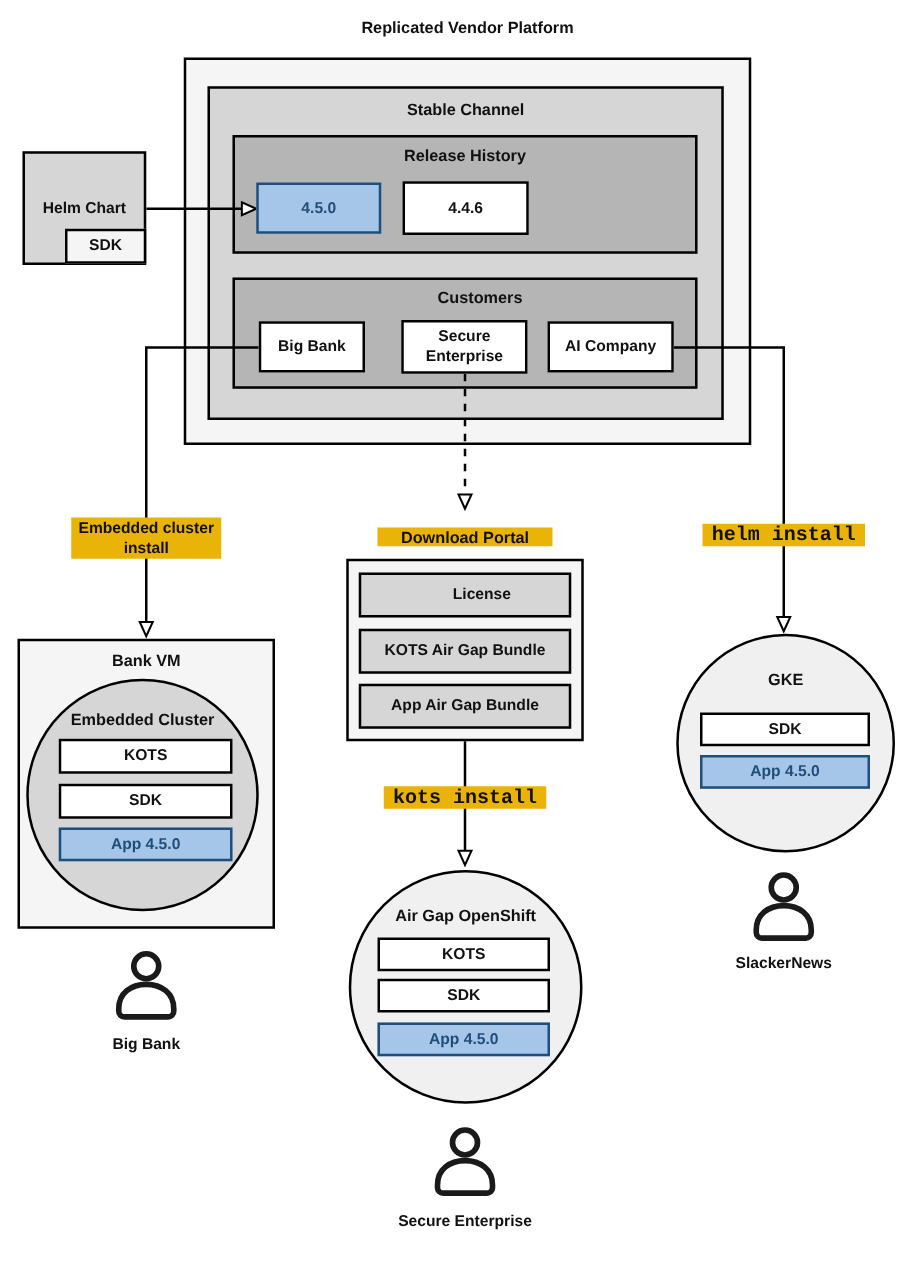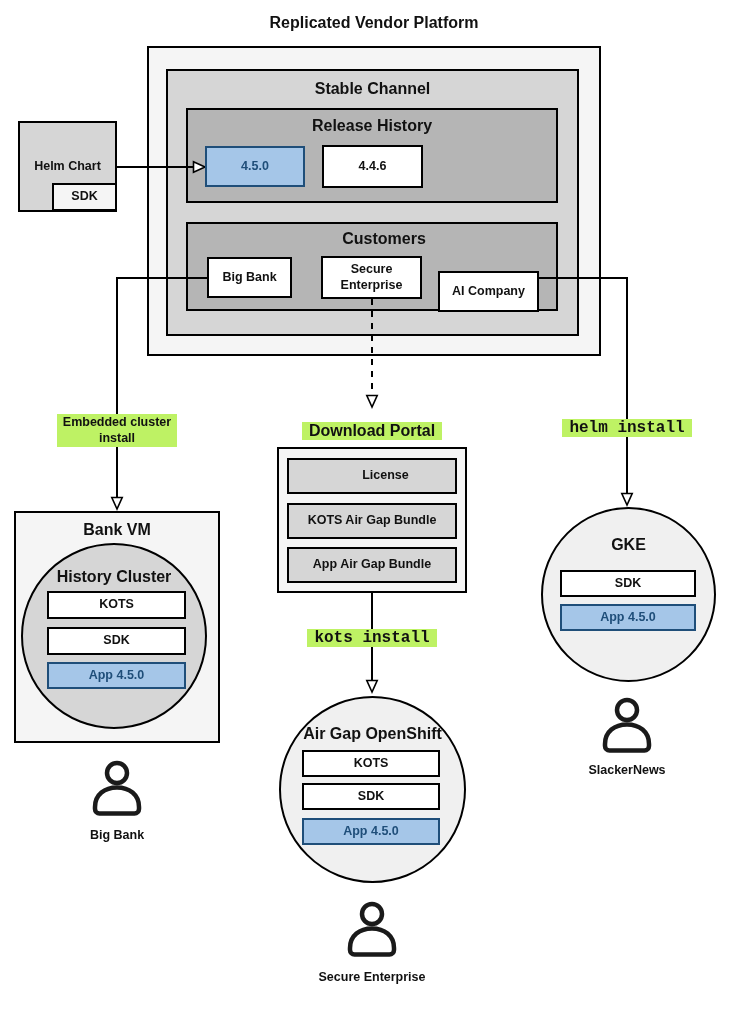--- a/index.html
+++ b/index.html
@@ -1,30 +1,30 @@
 <!DOCTYPE html>
 <html><head>
 <meta charset="utf-8">
 <style>
   html,body{margin:0;padding:0;background:#fff;}
   #canvas{position:relative;width:734px;height:1026px;background:#ffffff;
           font-family:"Liberation Sans",sans-serif;color:#111;overflow:hidden;}
   .abs{position:absolute;box-sizing:border-box;}
   .box{border:2px solid #000;}
   .lbl{font-weight:700;font-size:12.5px;line-height:1.25;text-align:center;}
-  .title{font-weight:700;font-size:16px;text-align:center;}
+  .title{font-weight:700;font-size:13px;text-align:center;}
   .ctr{display:flex;align-items:center;justify-content:center;text-align:center;}
   .white{background:#ffffff;}
   .g-light{background:#f5f5f5;}
   .g-mid{background:#d6d6d6;}
   .g-dark{background:#b5b5b5;}
   .blue{background:#a5c6e8;border-color:#1f4e79;color:#1f4e79;}
   .circle{border-radius:50%;}
   .mono{font-family:"Liberation Mono","DejaVu Sans Mono",monospace;font-size:16px;font-weight:700;white-space:nowrap;}
-  .mask{background:#bef264;}
+  .mask{background:#eab308;}
   .z1{z-index:1}.z3{z-index:3}.z4{z-index:4}
   #lines{position:absolute;left:0;top:0;z-index:2;pointer-events:none;}
   #lines path{stroke:#000;stroke-width:2;fill:none;}
   #lines path.head{fill:#fff;stroke-width:1.6;}
   #lines path.dash{stroke-dasharray:6 6;}
   .person svg{display:block;}
 </style>
 </head>
 <body>
 
@@ -56,31 +56,31 @@
 
   <div class="abs box g-dark z1" style="left:186px;top:108px;width:372px;height:95px;"></div>
   <div class="abs title z3" style="left:186px;top:117px;width:372px;">Release History</div>
   <div class="abs box blue ctr lbl z3" style="left:205px;top:146px;width:100px;height:41px;">4.5.0</div>
   <div class="abs box white ctr lbl z3" style="left:322px;top:145px;width:101px;height:43px;">4.4.6</div>
 
   <div class="abs box g-dark z1" style="left:186px;top:222px;width:372px;height:89px;"></div>
   <div class="abs title z3" style="left:186px;top:230px;width:372px;padding-left:24px;">Customers</div>
   <div class="abs box white ctr lbl z3" style="left:207px;top:257px;width:85px;height:41px;">Big Bank</div>
   <div class="abs box white ctr lbl z3" style="left:321px;top:256px;width:101px;height:43px;padding:0 8px;">Secure Enterprise</div>
-  <div class="abs box white ctr lbl z3" style="left:438px;top:271px;width:101px;height:41px;">AI Company</div>
+  <div class="abs box white ctr lbl z3" style="left:438px;top:257px;width:101px;height:41px;">AI Company</div>
 
   <div class="abs box g-mid z3" style="left:18px;top:121px;width:99px;height:91px;"></div>
   <div class="abs lbl z4" style="left:18px;top:159px;width:99px;">Helm Chart</div>
   <div class="abs box g-light ctr lbl z4" style="left:52px;top:183px;width:65px;height:28px;">SDK</div>
 
   <div class="abs lbl mask z3" style="left:57px;top:414px;width:120px;padding:1px 0;">Embedded cluster install</div>
   <div class="abs box g-light z1" style="left:14px;top:511px;width:206px;height:232px;"></div>
   <div class="abs title z3" style="left:14px;top:521px;width:206px;">Bank VM</div>
   <div class="abs box g-mid circle z1" style="left:21px;top:543px;width:186px;height:186px;"></div>
-  <div class="abs title z3" style="left:21px;top:568px;width:186px;">History Cluster</div>
+  <div class="abs title z3" style="left:21px;top:568px;width:186px;">Embedded Cluster</div>
   <div class="abs box white ctr lbl z3" style="left:47px;top:591px;width:139px;height:28px;">KOTS</div>
   <div class="abs box white ctr lbl z3" style="left:47px;top:627px;width:139px;height:28px;">SDK</div>
   <div class="abs box blue ctr lbl z3" style="left:47px;top:662px;width:139px;height:27px;">App 4.5.0</div>
 
   <div class="abs person z3" style="left:90px;top:760px;">
     <svg width="54" height="58" viewBox="0 0 54 58">
       <circle cx="27" cy="13" r="10" fill="none" stroke="#1a1a1a" stroke-width="4.5"></circle>
       <path d="M5 49 v-2 c0,-12.5 9.8,-19.5 22,-19.5 s22,7 22,19.5 v2 a4.5 4.5 0 0 1 -4.5 4.5 h-35 a4.5 4.5 0 0 1 -4.5 -4.5 z" fill="none" stroke="#1a1a1a" stroke-width="4.5" stroke-linejoin="round"></path>
     </svg>
   </div>

